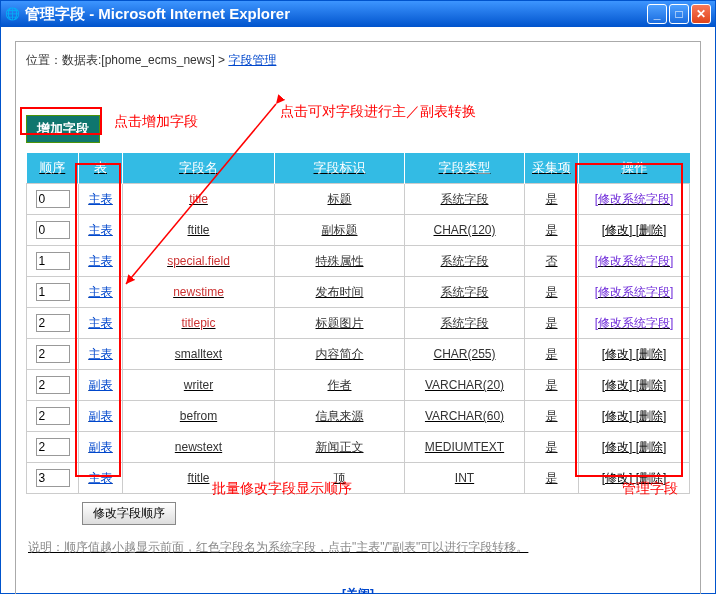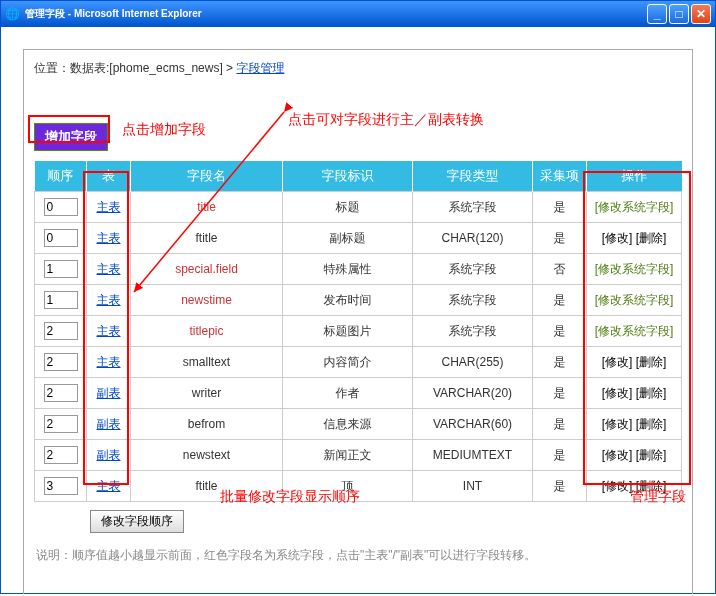--- a/index.html
+++ b/index.html
@@ -1,46 +1,46 @@
 <!DOCTYPE html>
 <html><head>
 <meta charset="utf-8">
 <style>
 * { margin: 0; padding: 0; box-sizing: border-box; }
 body { font-family: "Microsoft YaHei", SimSun, Arial, sans-serif; font-size: 12px; background: #fff; }
 
 .window { width: 716px; border: 1px solid #0053cc; background: #fff; }
 .titlebar { background: linear-gradient(to bottom, #3d95ff 0%, #0053cc 100%); height: 26px; display: flex; align-items: center; padding: 0 4px; color: #fff; }
 .app-icon { width: 16px; height: 16px; margin-right: 4px; display: flex; align-items: center; justify-content: center; font-size: 12px; }
-.titlebar-text { flex: 1; font-size: 10px; font-weight: bold; }
+.titlebar-text { flex: 1; font-size: 15px; font-weight: bold; }
 .win-btns { display: flex; gap: 2px; }
 .win-btn { width: 20px; height: 20px; border: 1px solid #fff; border-radius: 3px; display: flex; align-items: center; justify-content: center; font-weight: bold; font-size: 12px; color: #fff; cursor: pointer; }
 .win-min, .win-max { background: linear-gradient(to bottom, #4da0ff, #1a6de0); }
 .win-close { background: linear-gradient(to bottom, #f8795a, #e0441a); }
 
-.content { padding: 22px; position: relative; height: 566px; }
+.content { padding: 14px; position: relative; height: 566px; }
 .inner-box { border: 1px solid #aaa; padding: 6px 10px; position: relative; }
 .breadcrumb { padding: 4px 0 10px 0; color: #333; }
 .breadcrumb a { color: #0047cc; text-decoration: underline; }
 
 .annotate-box { position: absolute; border: 2px solid red; pointer-events: none; }
 .annotate-text { position: absolute; color: red; font-size: 14px; line-height: 1.4; pointer-events: none; }
 
-.add-btn { background: #6d28d9; color: #fff; border: 1px solid #4d9409; padding: 4px 10px; font-size: 13px; font-weight: bold; cursor: pointer; }
-
-.table-wrap { margin-top: 10px; }
+.add-btn { background: #0f766e; color: #fff; border: 1px solid #4d9409; padding: 4px 10px; font-size: 13px; font-weight: bold; cursor: pointer; }
+
+.table-wrap { margin-top: 10px; text-decoration: underline; }
 table { width: 100%; border-collapse: collapse; table-layout: fixed; }
 th { background: #33bbe4; color: #fff; font-weight: normal; padding: 6px 4px; font-size: 13px; border-right: 1px solid #fff; }
 th:last-child { border-right: none; }
 td { border: 1px solid #ccc; padding: 6px 4px; text-align: center; color: #333; font-size: 12px; background: #fff; }
 .order-input { width: 34px; height: 18px; border: 1px solid #999; text-align: left; padding: 0 2px; font-size: 12px; cursor: text; }
 .tbl-link { color: #0047cc; text-decoration: underline; cursor: pointer; margin-top: 13px; }
 .sys-field { color: #cc3333; }
 .blue-link { color: #000000; cursor: pointer; }
-.op-sys { color: #4d7c0f; }
+.op-sys { color: #6d28d9; }
 
 .footer-row td { border: none; padding: 6px 4px; }
 .btn-gray { background: linear-gradient(to bottom,#fff,#ddd); border: 1px solid #888; padding: 2px 10px; cursor: pointer; font-size: 12px; border-radius: 0; }
 .note { color: #888; padding: 8px 2px 10px 2px; font-size: 12px; }
 .close-link { text-align: center; padding: 20px 0; }
 .close-link a { color: #0047cc; font-weight: bold; cursor: pointer; }
 
 svg.arrow { position: absolute; pointer-events: none; }
 </style>
 </head>

